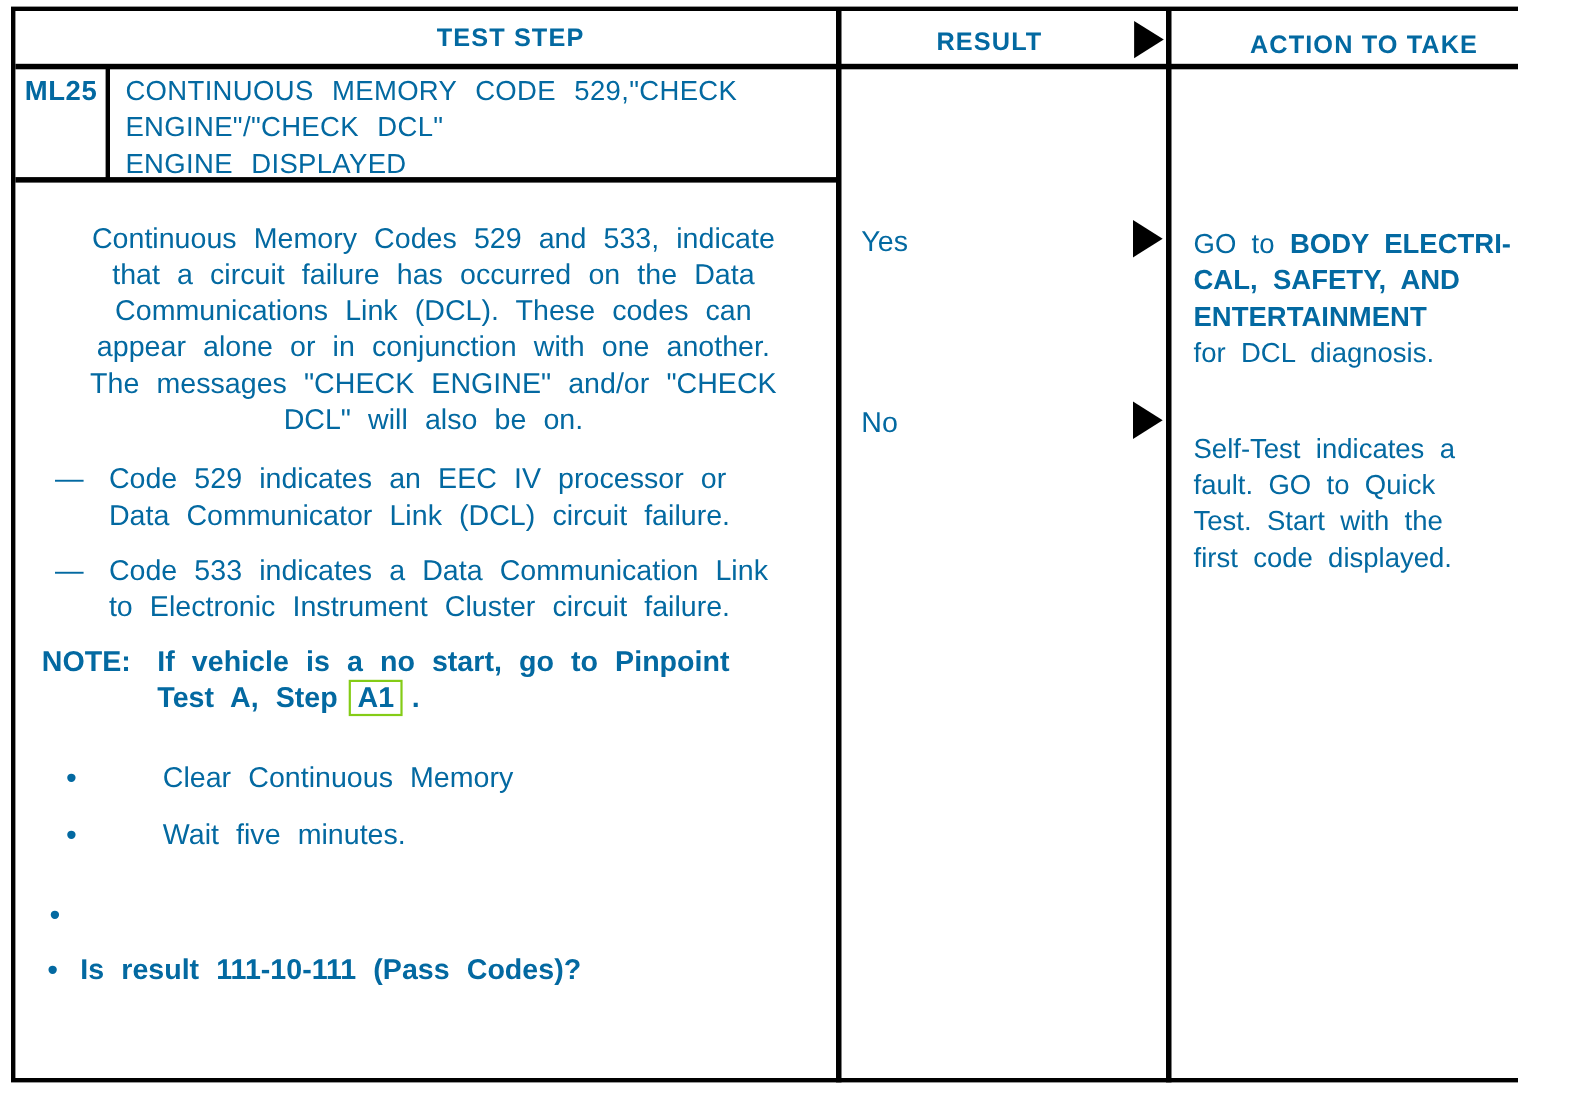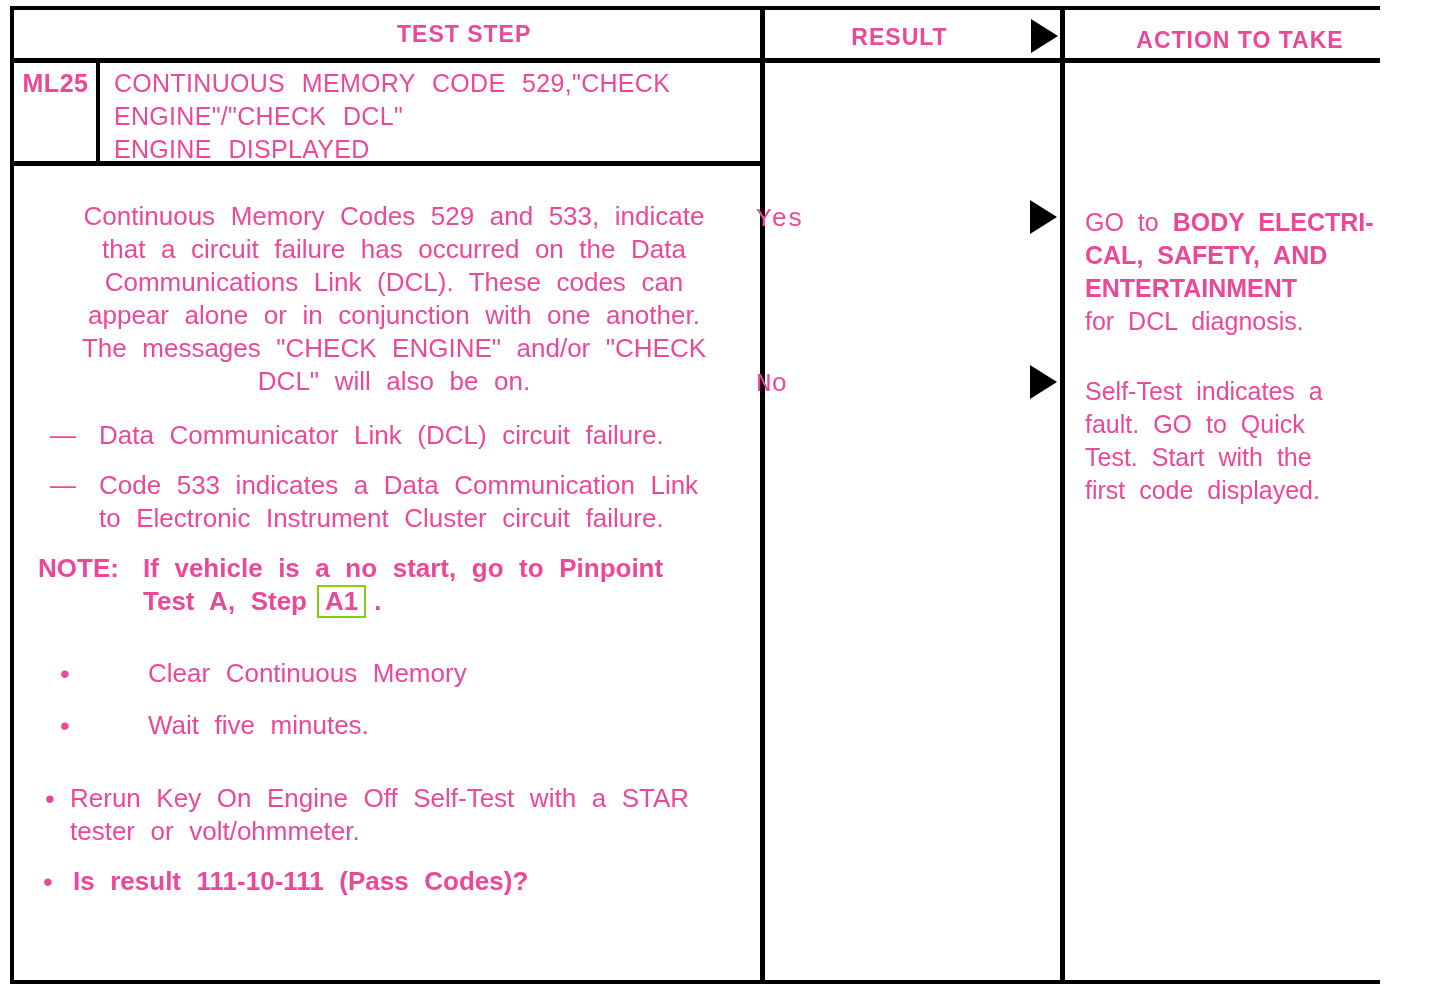--- a/index.html
+++ b/index.html
@@ -1,18 +1,18 @@
 <!DOCTYPE html>
 <html><head>
 <meta charset="utf-8">
 <style>
   html,body { margin:0; padding:0; background:#fff; }
   .page {
     position:relative; width:1380px; height:994px; background:#ffffff;
-    font-family:"Liberation Sans", sans-serif; color:#ec4899; overflow:hidden;
+    font-family:"Liberation Sans", sans-serif; color:#0369a1; overflow:hidden;
   }
   .frame {
     position:absolute; left:10px; top:6px; width:1404px; height:978px;
     border:4px solid #000; box-sizing:border-box;
   }
   .vline, .hline { position:absolute; background:#000; }
   .v1 { left:760px; top:10px; width:5px; height:974px; }
   .v2 { left:1060px; top:10px; width:5px; height:974px; }
   .h-header { left:14px; top:58px; width:1400px; height:5px; }
   .h-step { left:14px; top:161px; width:746px; height:5px; }
@@ -49,28 +49,28 @@
   .bullet { display:flex; }
   .bullet .marker { font-size:28px; }
   .b1 .marker, .b2 .marker { margin-left:22px; flex:0 0 88px; }
   .b3 .marker { margin-left:7px; flex:0 0 25px; }
   .b4 .marker { margin-left:5px; flex:0 0 30px; }
   .b1 { margin-bottom:19px; }
   .b2 { margin-bottom:40px; }
   .b3 { margin-bottom:17px; }
   .b4 .btxt { font-weight:700; }
 
-  .res-label { position:absolute; left:756px; font-size:26px; word-spacing:0.3em;font-family:Liberation Mono, monospace; }
+  .res-label { position:absolute; left:783px; font-size:26px; word-spacing:0.3em; }
   .res-yes { top:204px; }
   .res-no  { top:369px; }
 
   .action { position:absolute; left:1085px; width:325px;
             font-size:25px; line-height:31px; word-spacing:0.28em; }
   .action-yes { top:207px; }
-  .action-no  { top:376px; }
+  .action-no  { top:393px; }
   .b { font-weight:700; }
 </style>
 </head>
 <body>
 
 <div class="page">
 
   <div class="frame"></div>
   <div class="vline v1"></div>
   <div class="vline v2"></div>
@@ -96,20 +96,21 @@
       <div class="ln">that a circuit failure has occurred on the Data</div>
       <div class="ln">Communications Link (DCL). These codes can</div>
       <div class="ln">appear alone or in conjunction with one another.</div>
       <div class="ln">The messages "CHECK ENGINE" and/or "CHECK</div>
       <div class="ln">DCL" will also be on.</div>
     </div>
 
     <div class="dash-item">
       <span class="dash-marker">—</span>
       <div>
+        <div class="ln">Code 529 indicates an EEC IV processor or</div>
         <div class="ln">Data Communicator Link (DCL) circuit failure.</div>
       </div>
     </div>
 
     <div class="dash-item">
       <span class="dash-marker">—</span>
       <div>
         <div class="ln">Code 533 indicates a Data Communication Link</div>
         <div class="ln">to Electronic Instrument Cluster circuit failure.</div>
       </div>
@@ -134,24 +135,20 @@
 
     <div class="bullet b2">
       <span class="marker">•</span>
       <div class="btxt">
         <div class="ln">Wait five minutes.</div>
       </div>
     </div>
 
     <div class="bullet b3">
       <span class="marker">•</span>
-      <div class="btxt">
-        <div class="ln">Rerun Key On Engine Off Self-Test with a STAR</div>
-        <div class="ln">tester or volt/ohmmeter.</div>
-      </div>
     </div>
 
     <div class="bullet b4">
       <span class="marker">•</span>
       <div class="btxt">
         <div class="ln">Is result 111-10-111 (Pass Codes)?</div>
       </div>
     </div>
   </div>
 

